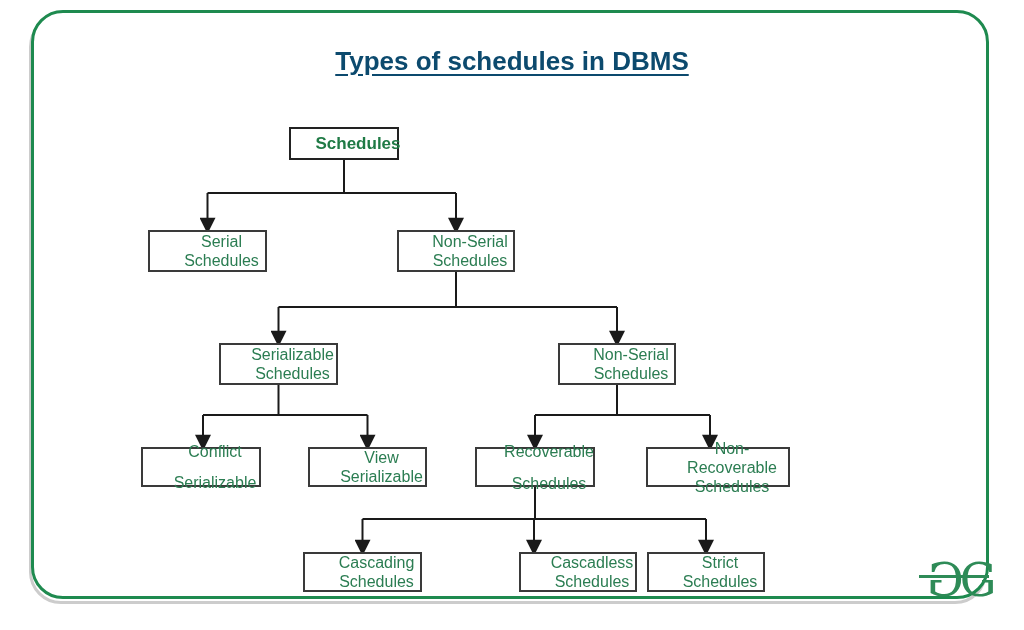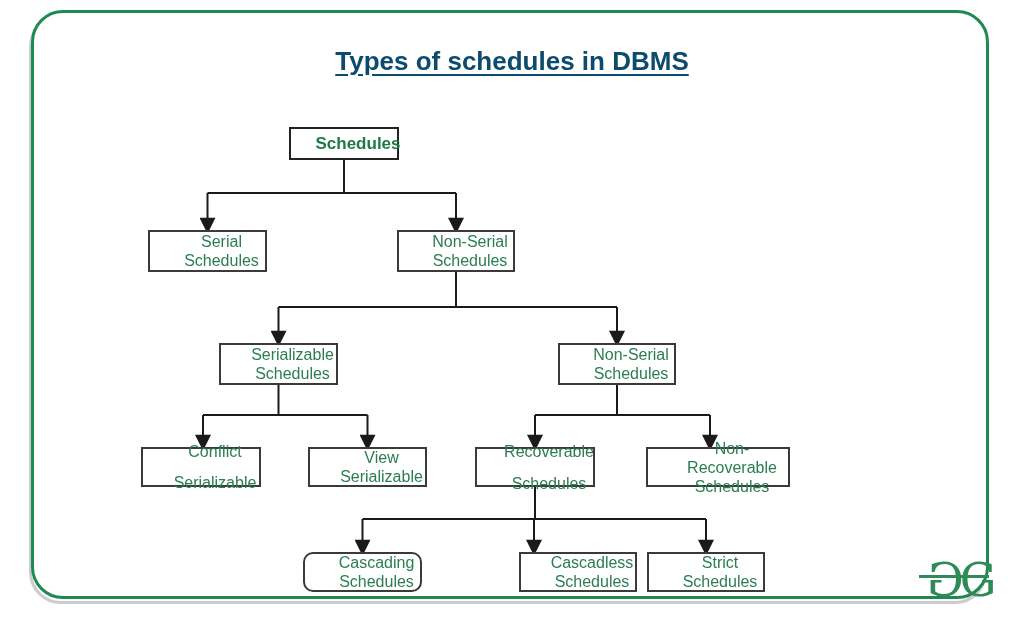--- a/index.html
+++ b/index.html
@@ -59,21 +59,21 @@
 
   #node-schedules        { left: 289px; top: 127px; width: 110px; height: 33px; }
   #node-serial           { left: 148px; top: 230px; width: 119px; height: 42px; }
   #node-non-serial-1     { left: 397px; top: 230px; width: 118px; height: 42px; }
   #node-serializable     { left: 219px; top: 343px; width: 119px; height: 42px; }
   #node-non-serial-2     { left: 558px; top: 343px; width: 118px; height: 42px; }
   #node-conflict         { left: 141px; top: 447px; width: 120px; height: 40px; gap: 12px; }
   #node-view             { left: 308px; top: 447px; width: 119px; height: 40px; }
   #node-recoverable      { left: 475px; top: 447px; width: 120px; height: 40px; gap: 13px; }
   #node-non-recoverable  { left: 638px; top: 447px; width: 144px; height: 40px; margin-left: 8px; }
-  #node-cascading        { left: 303px; top: 552px; width: 119px; height: 40px; border-radius: 10px; }
+  #node-cascading        { left: 303px; top: 552px; width: 119px; height: 40px; }
   #node-cascadless       { left: 475px; top: 552px; width: 118px; height: 40px; margin-left: 44px; }
   #node-strict           { left: 647px; top: 552px; width: 118px; height: 40px; }
 
   
   .logo {
     position: absolute; left: 927px; top: 556px; width: 64px; height: 52px;
     color: #2e8b57;
     font-family: "DejaVu Serif", serif;
     font-size: 46px; line-height: 48px;
     white-space: nowrap;

